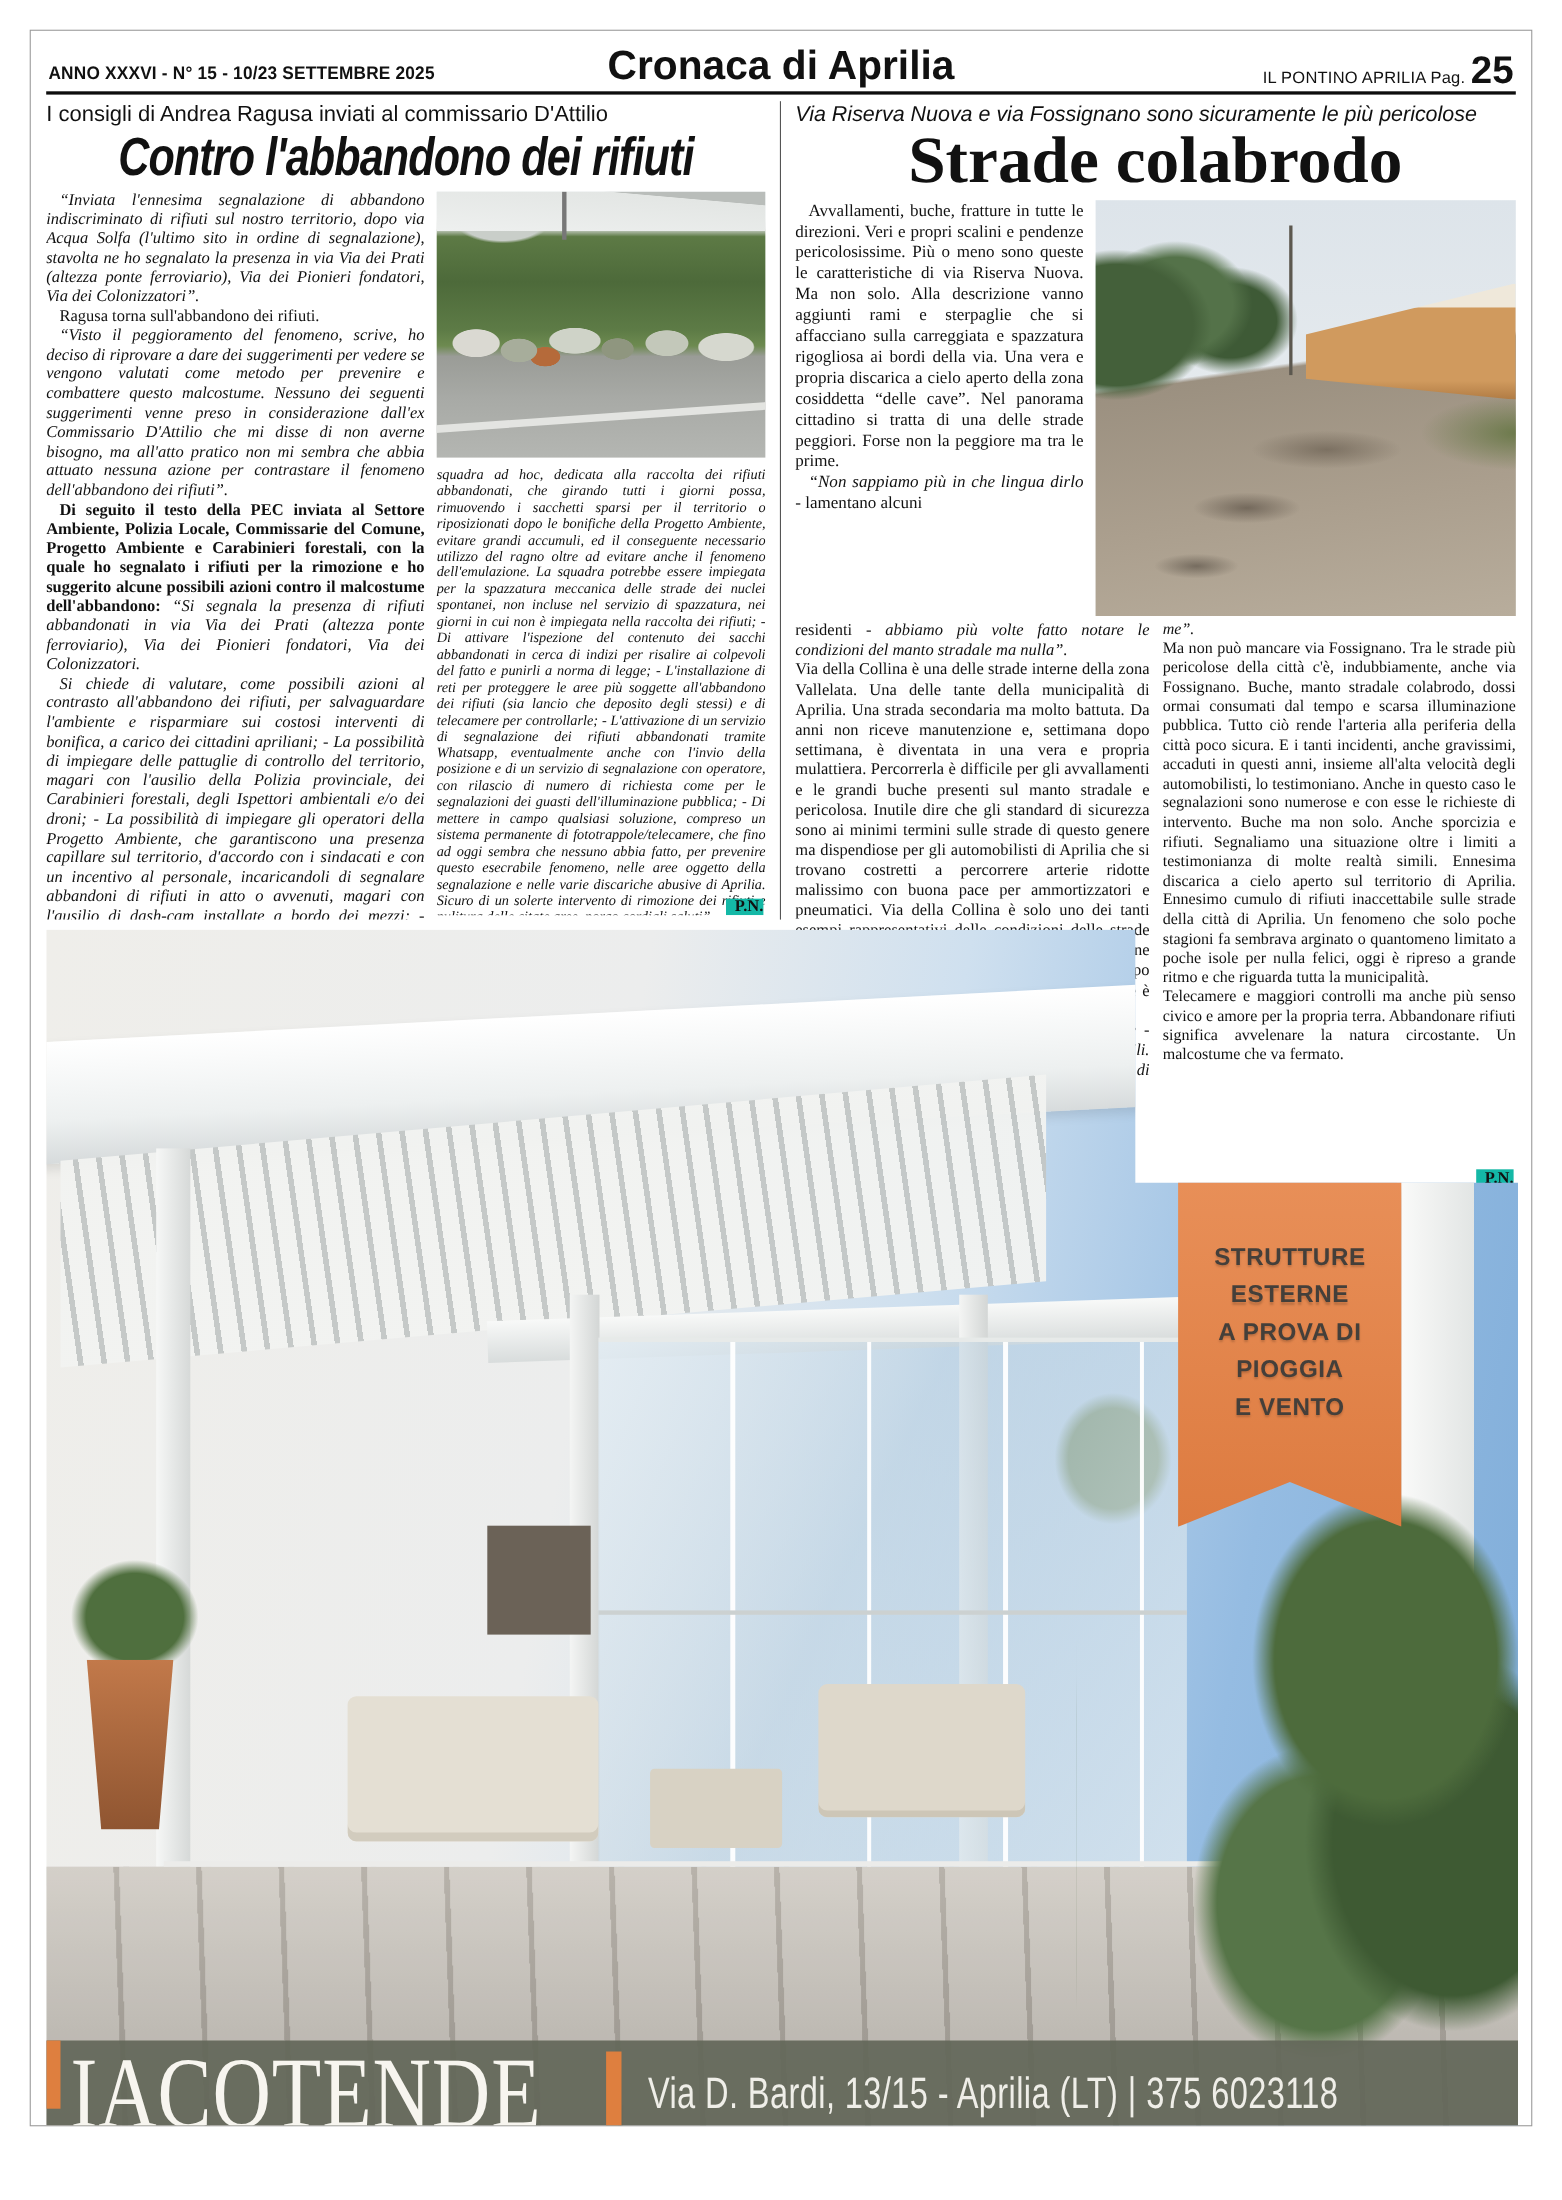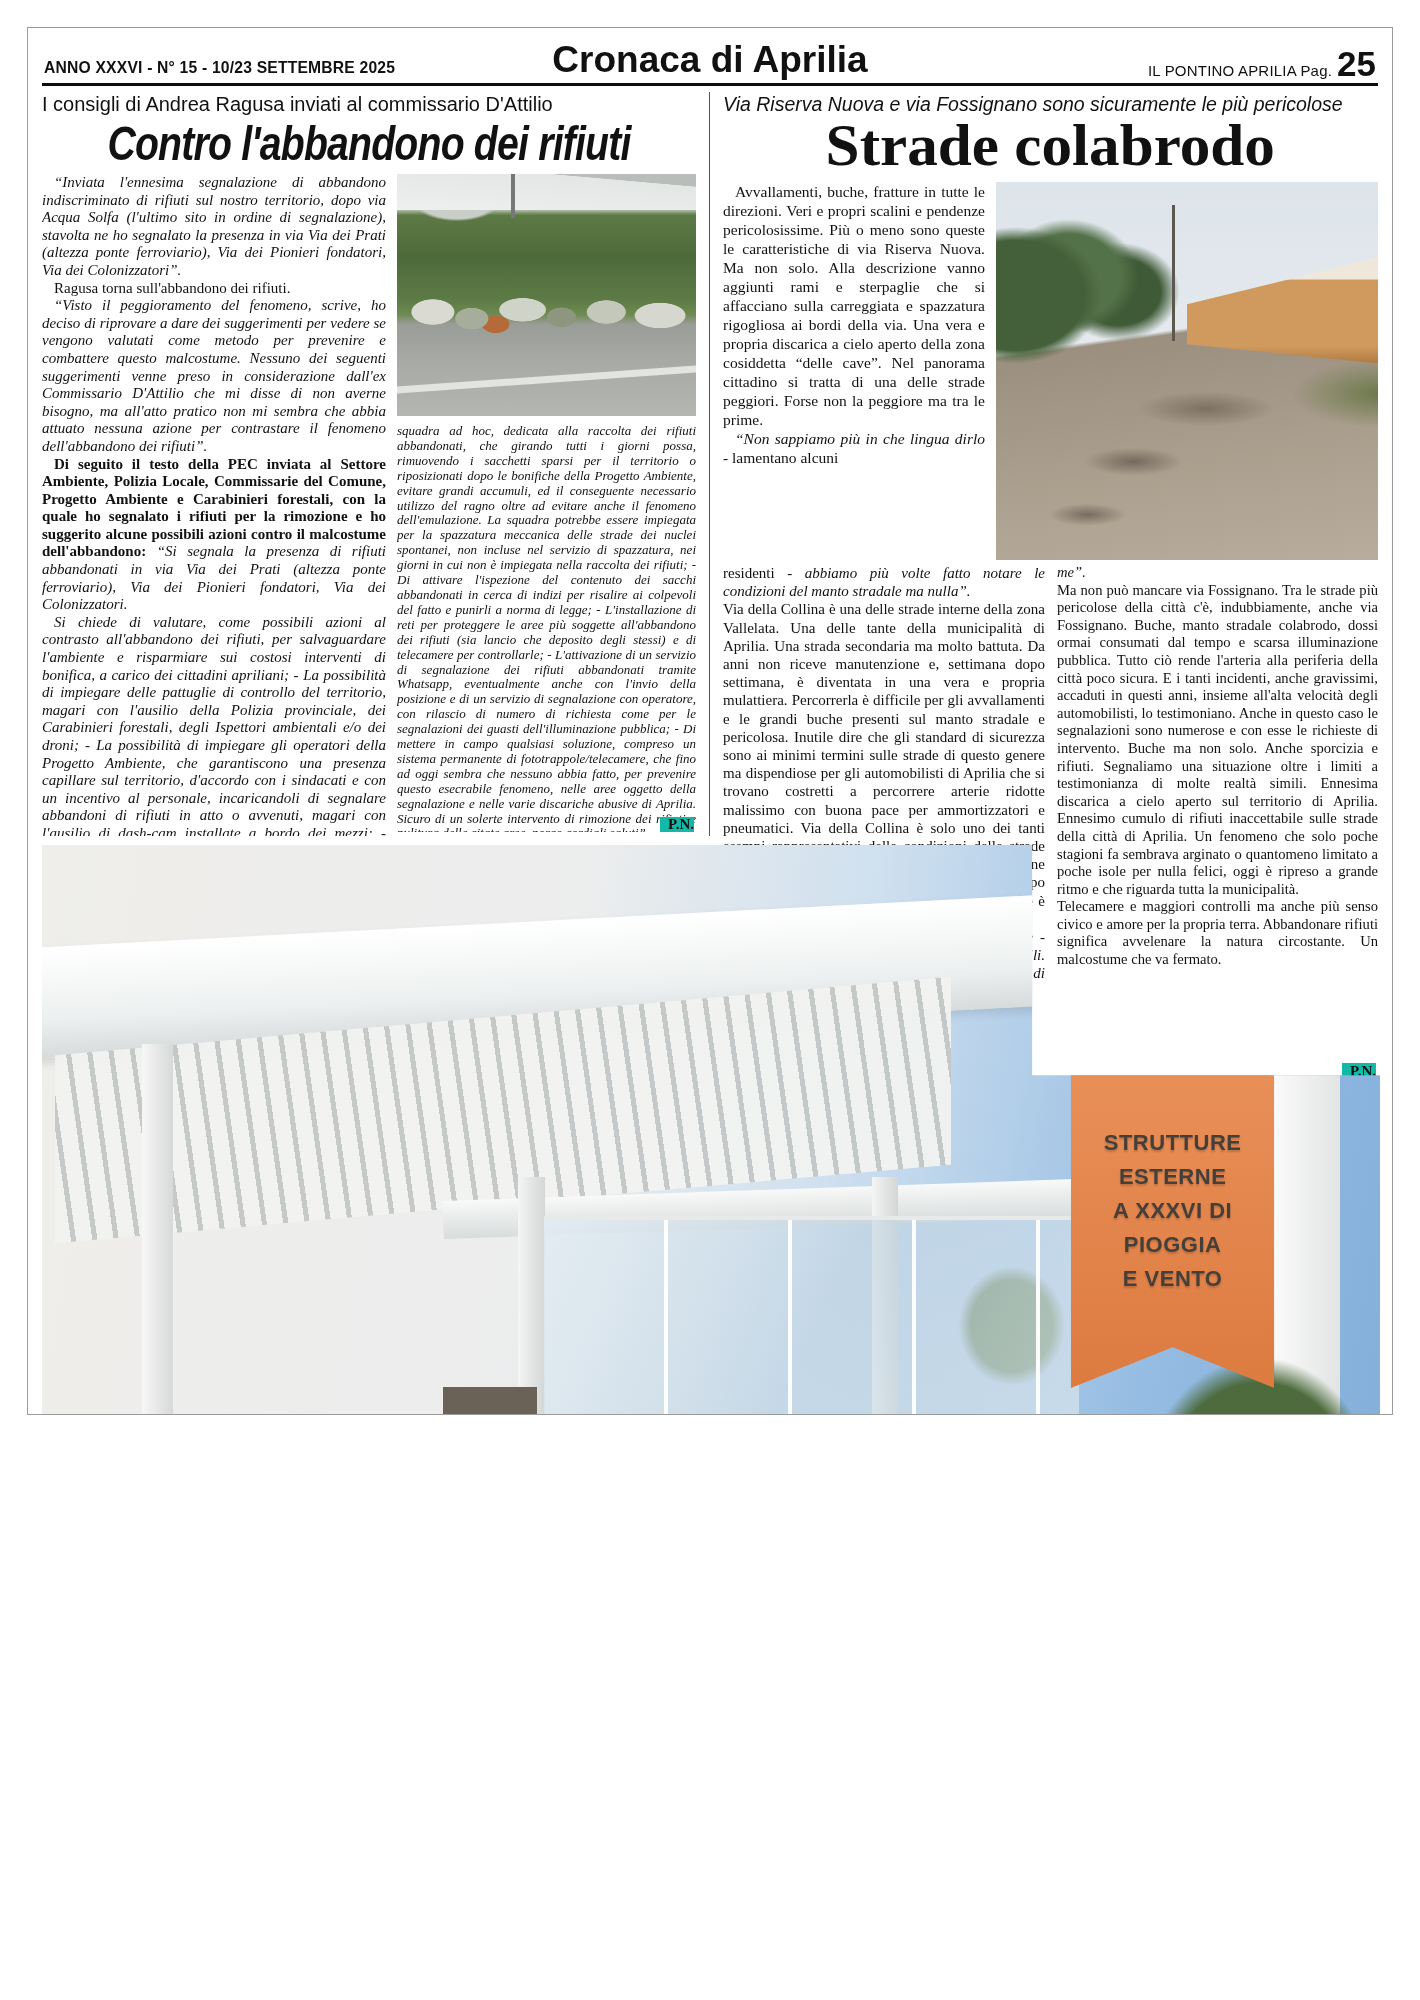--- a/index.html
+++ b/index.html
@@ -1,19 +1,19 @@
 <!DOCTYPE html>
 <html lang="it"><head>
 <meta charset="utf-8">
 <style>
   * { margin:0; padding:0; box-sizing:border-box; }
   html,body { background:#ffffff; }
   body { width:1420px; height:2000px; position:relative; font-family:"Liberation Serif", serif; color:#111; }
 
-  .page-frame { position:absolute; left:27px; top:27px; width:1366px; height:1388px; border:1px solid #9b9b9b; background:#fff; }
+  .page-frame { position:absolute; left:27px; top:27px; width:1366px; height:1906px; border:1px solid #9b9b9b; background:#fff; }
   .page-inner { position:absolute; inset:0; overflow:hidden; }
 
   
   .masthead { position:relative; margin:8px 14px 0; height:50px; border-bottom:3px solid #0d0d0d; }
   .m-left { position:absolute; left:2px; bottom:6px; font-family:"Liberation Sans",sans-serif; font-weight:bold; font-size:16.5px; letter-spacing:.2px; transform:scaleX(.95); transform-origin:left bottom; white-space:nowrap; }
   .m-center { position:absolute; left:50%; transform:translateX(-50%); bottom:2px; font-family:"Liberation Sans",sans-serif; font-weight:bold; font-size:37px; white-space:nowrap; }
   .m-right { position:absolute; right:2px; bottom:4px; display:flex; align-items:baseline; gap:5px; font-family:"Liberation Sans",sans-serif; }
   .m-pub { font-size:15px; font-weight:normal; letter-spacing:.2px; }
   .m-page { font-size:35px; font-weight:bold; line-height:.9; }
 
@@ -231,21 +231,21 @@
       <div class="pg pg-sofa"></div>
       <div class="pg pg-table"></div>
       <div class="pg pg-sofa2"></div>
       <div class="pg pg-tree-r"></div>
       <div class="pg pg-pot-plant"></div>
       <div class="pg pg-pot"></div>
 
       <div class="ad-ribbon">
         <div class="rl">STRUTTURE</div>
         <div class="rl">ESTERNE</div>
-        <div class="rl">A XXXVI DI</div>
+        <div class="rl">A PROVA DI</div>
         <div class="rl">PIOGGIA</div>
         <div class="rl">E VENTO</div>
       </div>
 
       <div class="ad-footer">
         <div class="ad-accent-left"></div>
         <div class="ad-brand">IACOTENDE</div>
         <div class="ad-sep"></div>
         <div class="ad-address">Via D. Bardi, 13/15 - Aprilia (LT) | 375 6023118</div>
       </div>

